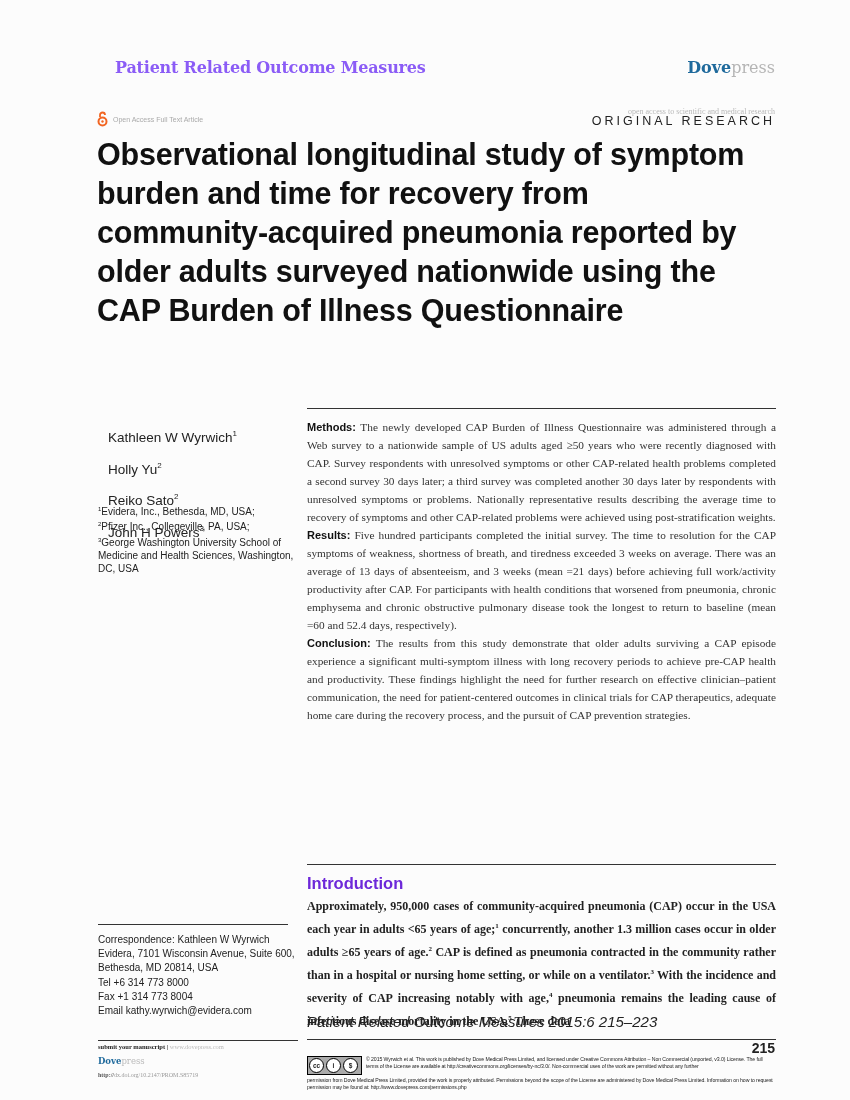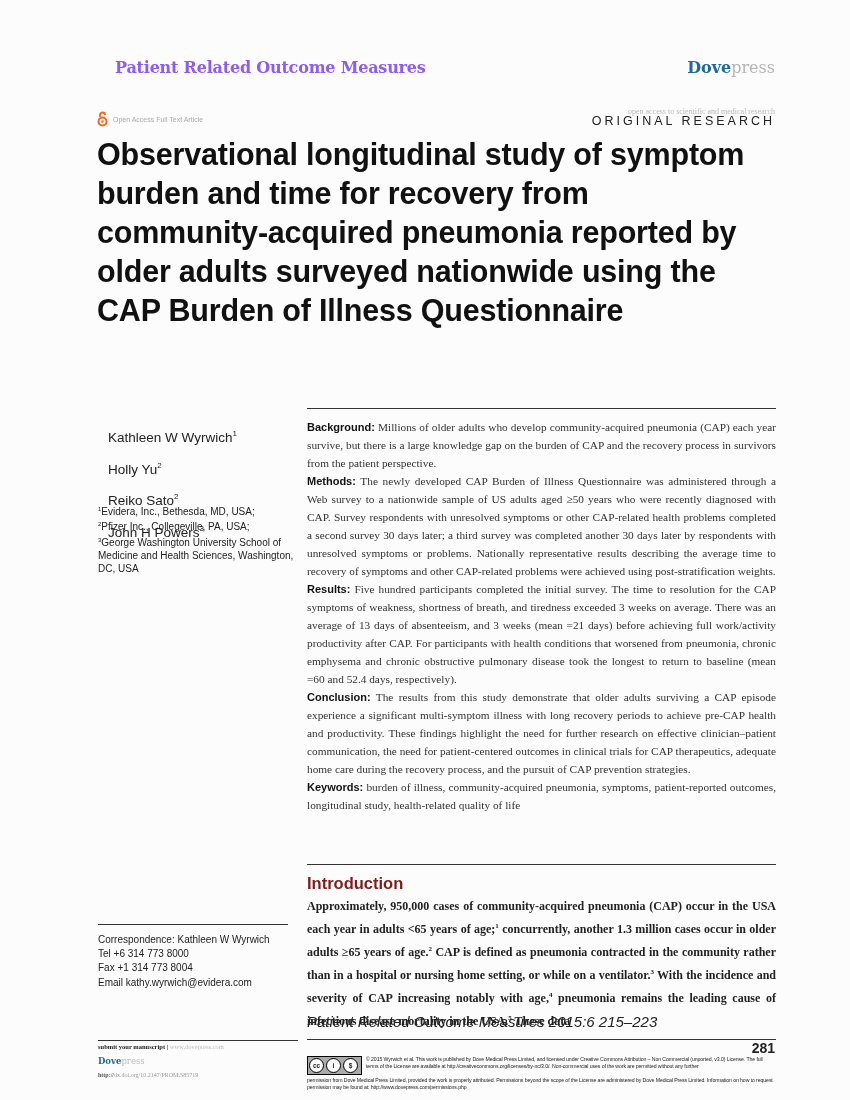--- a/index.html
+++ b/index.html
@@ -22,21 +22,21 @@
   .authors sup { font-size: 8px; }
   .affils { position: absolute; left: 98px; top: 503px; width: 200px; font-family: "Liberation Sans", sans-serif; font-size: 10px; line-height: 13px; color: #222; }
   .affils sup { font-size: 6px; }
 
   .abstract-rule { position: absolute; left: 307px; top: 408px; width: 469px; height: 1px; background: #333; }
   .abstract { position: absolute; left: 307px; top: 418px; width: 469px; font-size: 11.3px; line-height: 18px; text-align: justify; color: #333; }
   .abstract p { margin: 0; }
   .abstract .lbl { font-family: "Liberation Sans", sans-serif; font-weight: bold; color: #111; font-size: 11px; }
   .abstract-bottom-rule { position: absolute; left: 307px; top: 864px; width: 469px; height: 1px; background: #333; }
 
-  .intro-heading { position: absolute; left: 307px; top: 874px; font-family: "Liberation Sans", sans-serif; font-weight: bold; font-size: 16.5px; color: #7f1d1d; }
+  .intro-heading { position: absolute; left: 307px; top: 874px; font-family: "Liberation Sans", sans-serif; font-weight: bold; font-size: 16.5px; color: #6d28d9; }
   .intro-body { position: absolute; left: 307px; top: 896px; width: 469px; font-size: 12px; line-height: 20px; text-align: justify; color: #222; font-weight: bold; }
   .intro-body sup { font-size: 7px; }
 
   .corr-rule { position: absolute; left: 98px; top: 924px; width: 190px; height: 1px; background: #333; }
   .corr { position: absolute; left: 98px; top: 933px; width: 200px; font-family: "Liberation Sans", sans-serif; font-size: 10px; line-height: 14.2px; color: #222; }
 
   .footer-left-rule { position: absolute; left: 98px; top: 1040px; width: 200px; height: 1px; background: #333; }
   .submit { position: absolute; left: 98px; top: 1043px; font-size: 6.5px; color: #222; font-weight: bold; }
   .submit .url { color: #bbb; font-weight: normal; }
   .footer-dove { position: absolute; left: 98px; top: 1056px; font-family: "DejaVu Serif", serif; font-size: 8.5px; font-weight: bold; }
@@ -80,47 +80,46 @@
 </div>
 
 <div class="affils">
   <div><sup>1</sup><span>Evidera, Inc., Bethesda, MD, USA;</span></div>
   <div><sup>2</sup><span>Pfizer Inc., Collegeville, PA, USA;</span></div>
   <div><sup>3</sup><span>George Washington University School of Medicine and Health Sciences, Washington, DC, USA</span></div>
 </div>
 
 <div class="abstract-rule"></div>
 <div class="abstract">
-  <p><span class="lbl">Background:</span> <span>Millions of older adults who develop community-acquired pneumonia (CAP) each year survive, but there is a large knowledge gap on the burden of CAP and the recovery process in survivors from the patient perspective.</span></p>
   <p><span class="lbl">Methods:</span> <span>The newly developed CAP Burden of Illness Questionnaire was administered through a Web survey to a nationwide sample of US adults aged ≥50 years who were recently diagnosed with CAP. Survey respondents with unresolved symptoms or other CAP-related health problems completed a second survey 30 days later; a third survey was completed another 30 days later by respondents with unresolved symptoms or problems. Nationally representative results describing the average time to recovery of symptoms and other CAP-related problems were achieved using post-stratification weights.</span></p>
   <p><span class="lbl">Results:</span> <span>Five hundred participants completed the initial survey. The time to resolution for the CAP symptoms of weakness, shortness of breath, and tiredness exceeded 3 weeks on average. There was an average of 13 days of absenteeism, and 3 weeks (mean =21 days) before achieving full work/activity productivity after CAP. For participants with health conditions that worsened from pneumonia, chronic emphysema and chronic obstructive pulmonary disease took the longest to return to baseline (mean =60 and 52.4 days, respectively).</span></p>
   <p><span class="lbl">Conclusion:</span> <span>The results from this study demonstrate that older adults surviving a CAP episode experience a significant multi-symptom illness with long recovery periods to achieve pre-CAP health and productivity. These findings highlight the need for further research on effective clinician–patient communication, the need for patient-centered outcomes in clinical trials for CAP therapeutics, adequate home care during the recovery process, and the pursuit of CAP prevention strategies.</span></p>
-  <p><span class="lbl">Keywords:</span> <span>burden of illness, community-acquired pneumonia, symptoms, patient-reported outcomes, longitudinal study, health-related quality of life</span></p>
 </div>
 <div class="abstract-bottom-rule"></div>
 
 <h2 class="intro-heading">Introduction</h2>
 <p class="intro-body"><span>Approximately, 950,000 cases of community-acquired pneumonia (CAP) occur in the USA each year in adults &lt;65 years of age;</span><sup>1</sup><span> concurrently, another 1.3 million cases occur in older adults ≥65 years of age.</span><sup>2</sup><span> CAP is defined as pneumonia contracted in the community rather than in a hospital or nursing home setting, or while on a ventilator.</span><sup>3</sup><span> With the incidence and severity of CAP increasing notably with age,</span><sup>4</sup><span> pneumonia remains the leading cause of infectious disease mortality in the USA.</span><sup>5</sup><span> These data</span></p>
 
 <div class="corr-rule"></div>
 <div class="corr">
   <div>Correspondence: Kathleen W Wyrwich</div>
+  <div>Evidera, 7101 Wisconsin Avenue, Suite 600, Bethesda, MD 20814, USA</div>
   <div>Tel +6 314 773 8000</div>
   <div>Fax +1 314 773 8004</div>
   <div>Email kathy.wyrwich@evidera.com</div>
 </div>
 
 <div class="footer-left-rule"></div>
 <div class="submit"><span>submit your manuscript</span> | <span class="url">www.dovepress.com</span></div>
 <div class="footer-dove"><span class="dove">Dove</span><span class="press">press</span></div>
 <div class="doi"><b>http://</b><span>dx.doi.org/10.2147/PROM.S85719</span></div>
 
 <div class="footer-rule"></div>
 <div class="footer-citation">Patient Related Outcome Measures 2015:6 215–223</div>
-<div class="page-number">281</div>
+<div class="page-number">215</div>
 
 <div class="cc-badge">
   <div class="circ">cc</div>
   <div class="circ">i</div>
   <div class="circ">$</div>
 </div>
 <div class="license">© 2015 Wyrwich et al. This work is published by Dove Medical Press Limited, and licensed under Creative Commons Attribution – Non Commercial (unported, v3.0) License. The full terms of the License are available at http://creativecommons.org/licenses/by-nc/3.0/. Non-commercial uses of the work are permitted without any further</div>
 <div class="license-cont">permission from Dove Medical Press Limited, provided the work is properly attributed. Permissions beyond the scope of the License are administered by Dove Medical Press Limited. Information on how to request permission may be found at: http://www.dovepress.com/permissions.php</div>
 
 </body></html>

